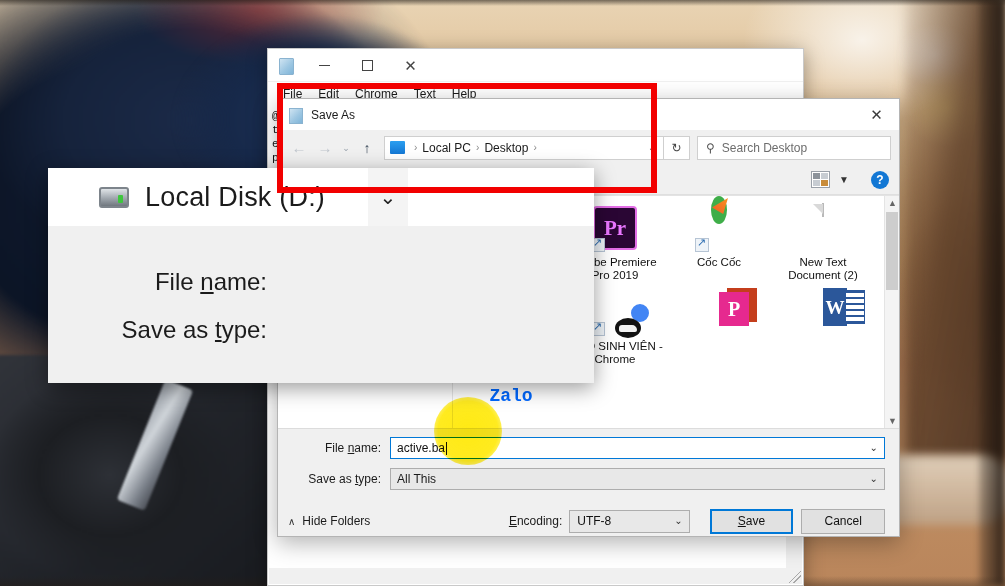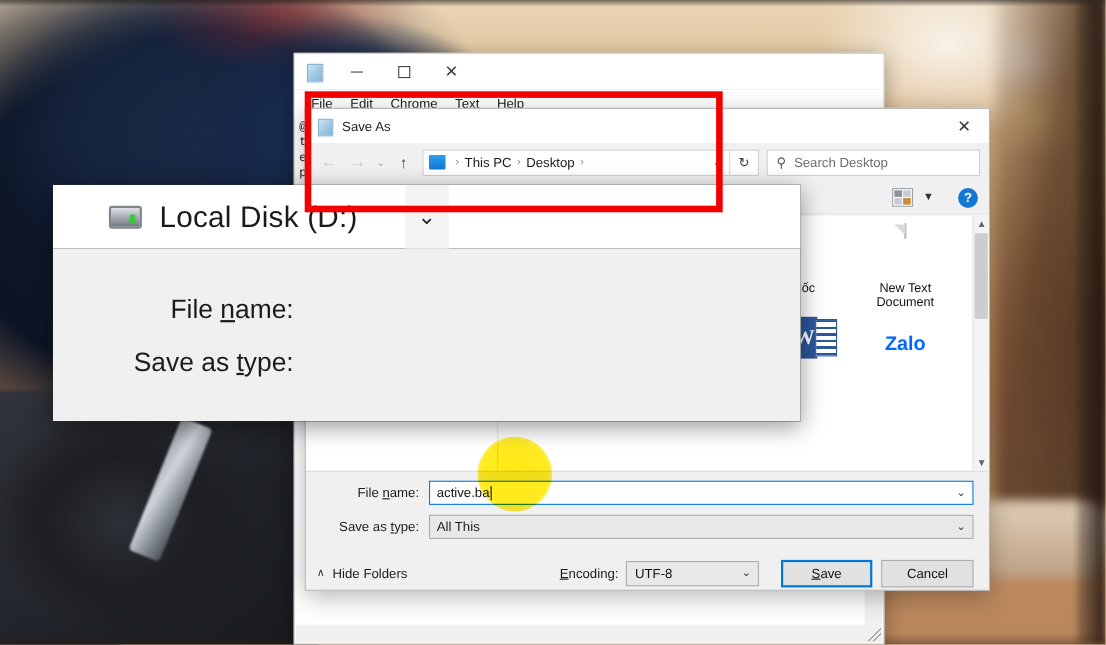--- a/index.html
+++ b/index.html
@@ -470,21 +470,21 @@
   }
   .word-icon .wpage {
     position:absolute; left:22px; top:2px; width: 20px; height: 34px;
     background:#fff; border:1px solid #2b579a;
     background-image: repeating-linear-gradient(180deg,#2b579a 0 2px, #fff 2px 6px);
   }
   .zalo-icon {
     width: 46px; height: 36px; margin: 6px 1px;
     color: #0068ff; font-weight: bold;
     font-size: 18px; display:flex; align-items:center; justify-content:center;
-    font-family: Liberation Sans, sans-serif;
+    font-family: Liberation Mono, monospace;
   }
   .blue-app-icon {
     width: 44px; height: 36px; margin: 6px 2px;
     background: #2d8cf0;
     border-radius: 14px 14px 3px 3px;
     position: relative;
   }
   .blue-app-icon::after {
     content:""; position:absolute; left:13px; bottom:0;
     width: 18px; height: 20px; background:#fff;
@@ -580,22 +580,22 @@
     display: flex; align-items: center; justify-content: center;
     font-size: 12px; color: #111;
     margin-left: 8px;
   }
   .btn.primary { border: 2px solid #0078d7; background: #e1e1e1; }
 
   
   .magnifier {
     position: absolute;
     left: 48px; top: 168px;
-    width: 680px; height: 215px;
-    background: #000000;
+    width: 546px; height: 215px;
+    background: #bef264;
     box-shadow: 0 5px 20px rgba(0,0,0,0.4);
     overflow: hidden;
   }
   .mag-top {
     height: 58px;
     background: #ffffff;
     display: flex; align-items: center;
     position: relative;
   }
   .mag-drive-icon {
@@ -732,21 +732,21 @@
 
     <div class="sa-navrow">
       <div class="nav-arrow dim">←</div>
       <div class="nav-arrow dim">→</div>
       <div class="nav-arrow tiny dim">⌄</div>
       <div class="nav-arrow up">↑</div>
 
       <div class="addrbar">
         <span class="addr-pcicon"></span>
         <span class="addr-sep">›</span>
-        <span class="addr-crumb">This PC</span>
+        <span class="addr-crumb">Local PC</span>
         <span class="addr-sep">›</span>
         <span class="addr-crumb">Desktop</span>
         <span class="addr-sep">›</span>
         <span class="addr-drop">⌄</span>
       </div>
       <div class="refresh-btn">↻</div>
 
       <div class="searchbox">
         <span class="search-glyph">⚲</span>
         <span>Search Desktop</span>
@@ -790,20 +790,26 @@
           </div>
 
           <div class="desk-icon">
             <span class="glyph">
               <span class="coccoc-icon"></span>
               <span class="shortcut-arrow"></span>
             </span>
             <span class="label">Cốc Cốc</span>
           </div>
 
+          <div class="desk-icon">
+            <span class="glyph">
+              <span class="doc-icon"><span class="doc-lines"></span></span>
+            </span>
+            <span class="label">New Text Document (2)</span>
+          </div>
 
           <div class="desk-icon">
             <span class="glyph">
               <span class="doc-icon"><span class="doc-lines"></span></span>
             </span>
             <span class="label">New Text Document</span>
           </div>
 
           <div class="desk-icon">
             <span class="glyph">

